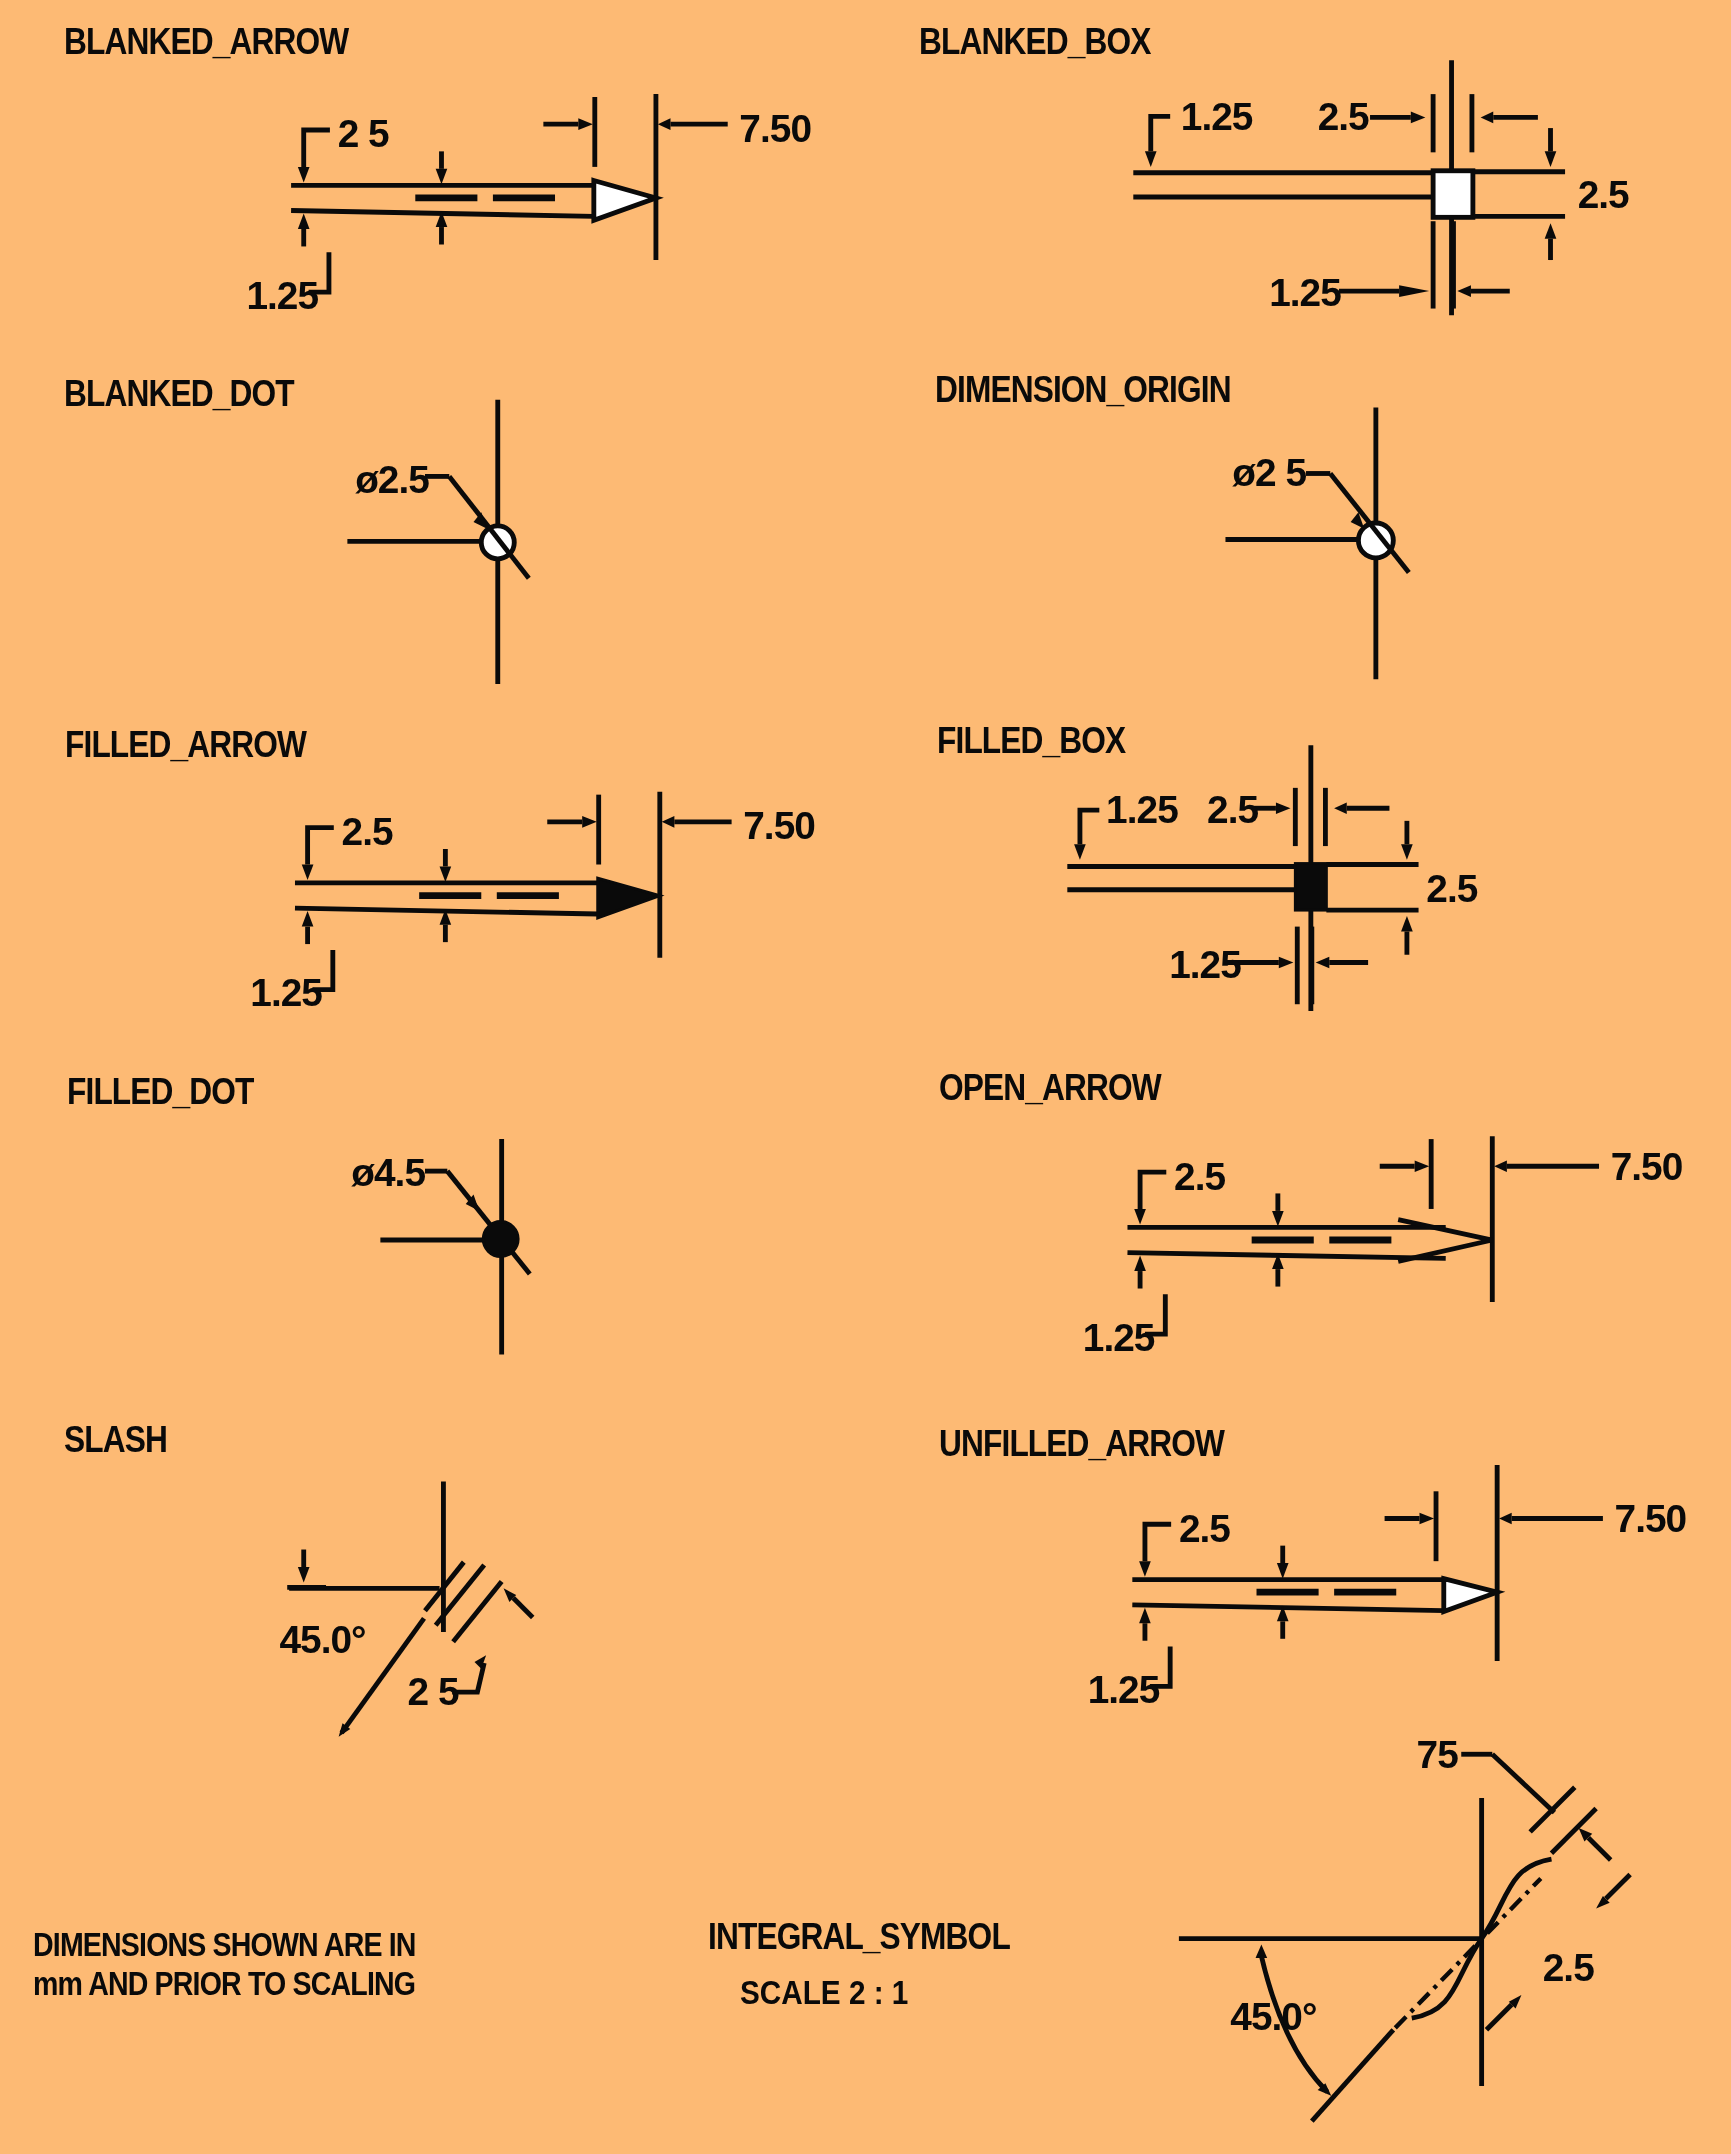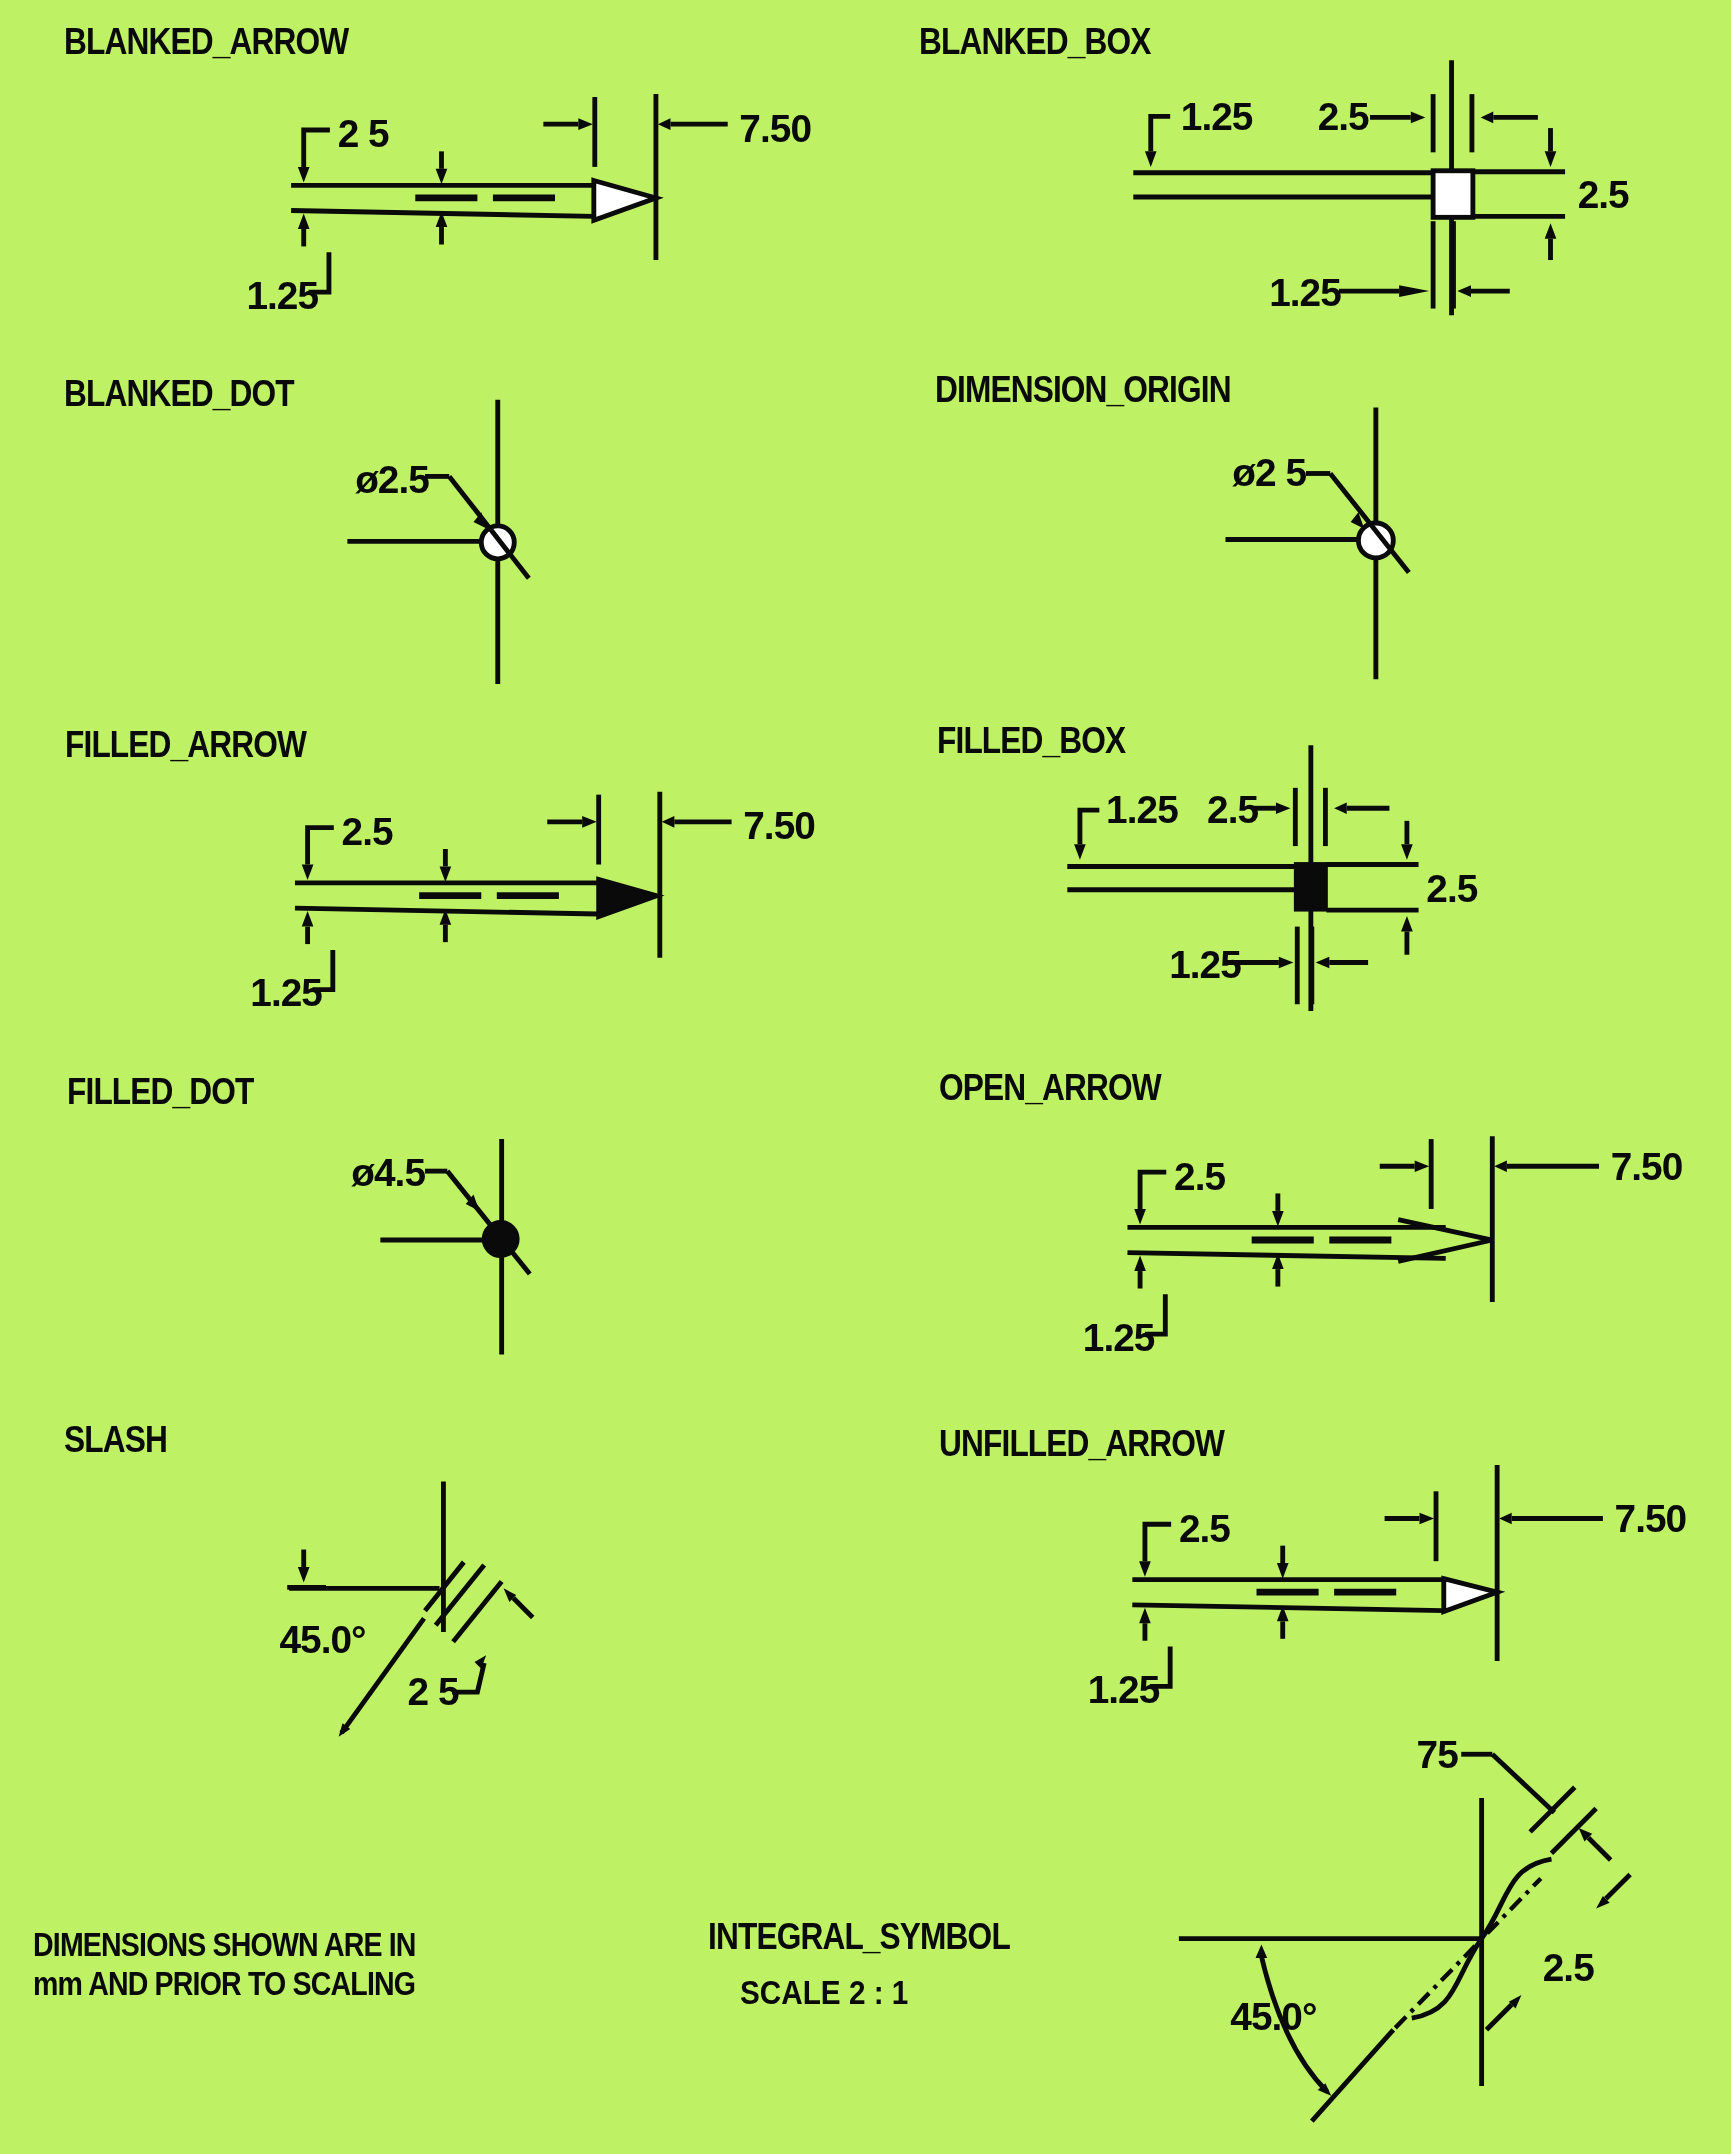--- a/index.html
+++ b/index.html
@@ -1,16 +1,16 @@
 <!DOCTYPE html>
 <html><head>
 <meta charset="utf-8">
 <style>
   html,body { margin:0; padding:0; background:#ffffff; }
-  .page { position:relative; width:1731px; height:2154px; background:#bef264; overflow:hidden;
+  .page { position:relative; width:1731px; height:2154px; background:#fdba74; overflow:hidden;
           font-family:"Liberation Sans", sans-serif; color:#0a0a0a; }
   .t { position:absolute; font:bold 36px "Liberation Sans", sans-serif; letter-spacing:-1px;
        transform:scaleX(0.88); transform-origin:0 0; white-space:nowrap; color:#0a0a0a; }
   .note { position:absolute; font:bold 34px "Liberation Sans", sans-serif; letter-spacing:-1px;
           transform:scaleX(0.84); transform-origin:0 0; line-height:1.16; color:#0a0a0a; white-space:nowrap; }
   .scale { position:absolute; font:bold 33px "Liberation Sans", sans-serif; letter-spacing:0px;
            transform:scaleX(0.9); transform-origin:0 0; color:#0a0a0a; white-space:nowrap; }
   svg.canvas { position:absolute; left:0; top:0; }
   .ln { stroke:#0a0a0a; stroke-width:5; fill:none; }
   .thick { stroke:#0a0a0a; stroke-width:7; fill:none; }

